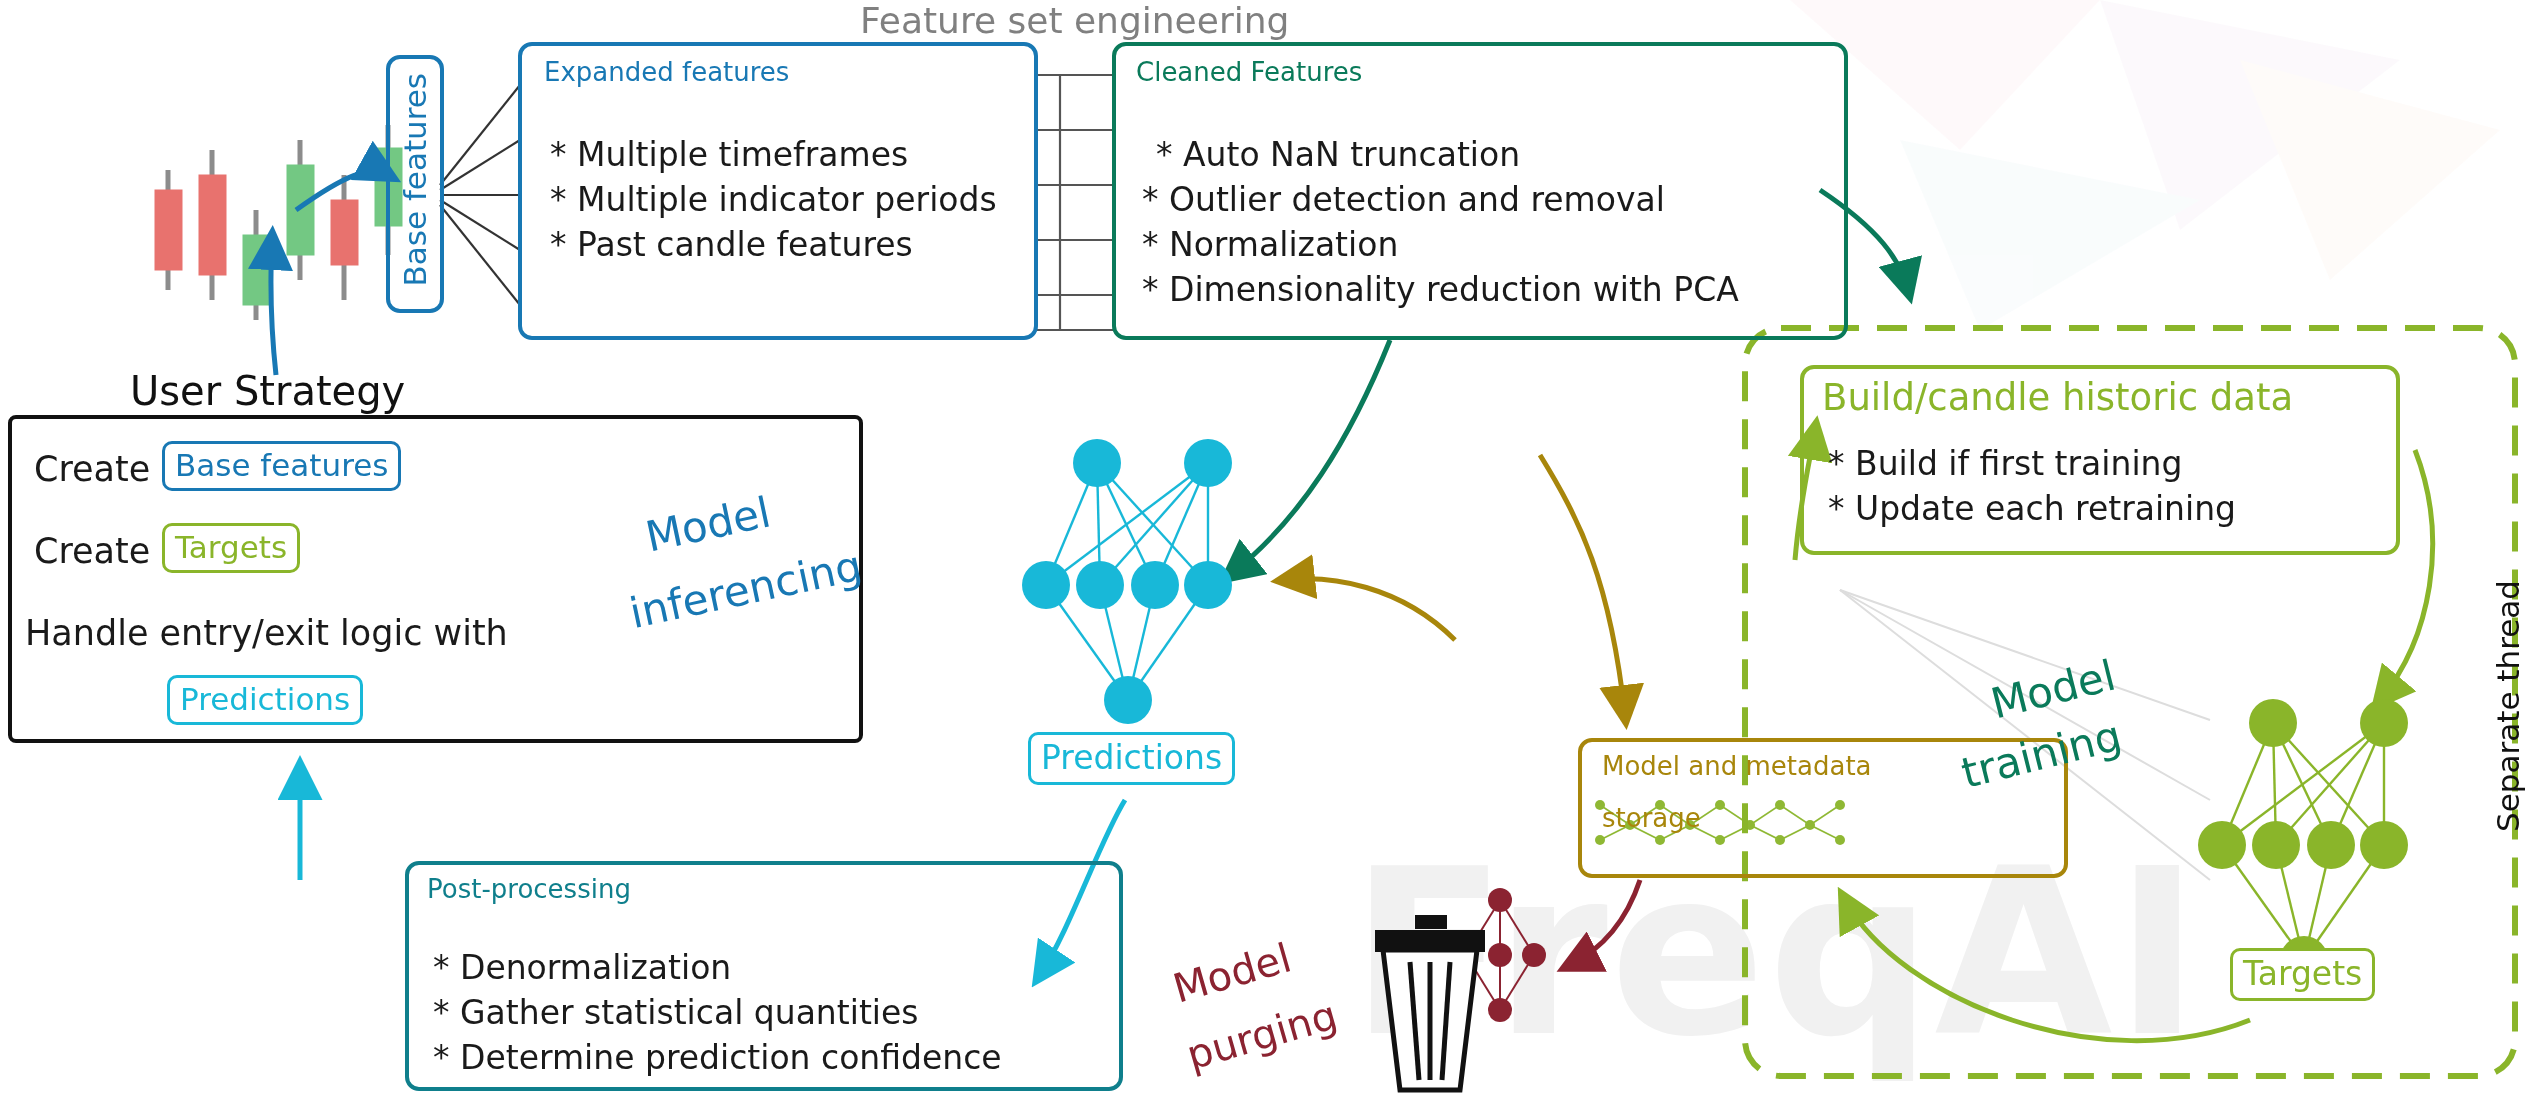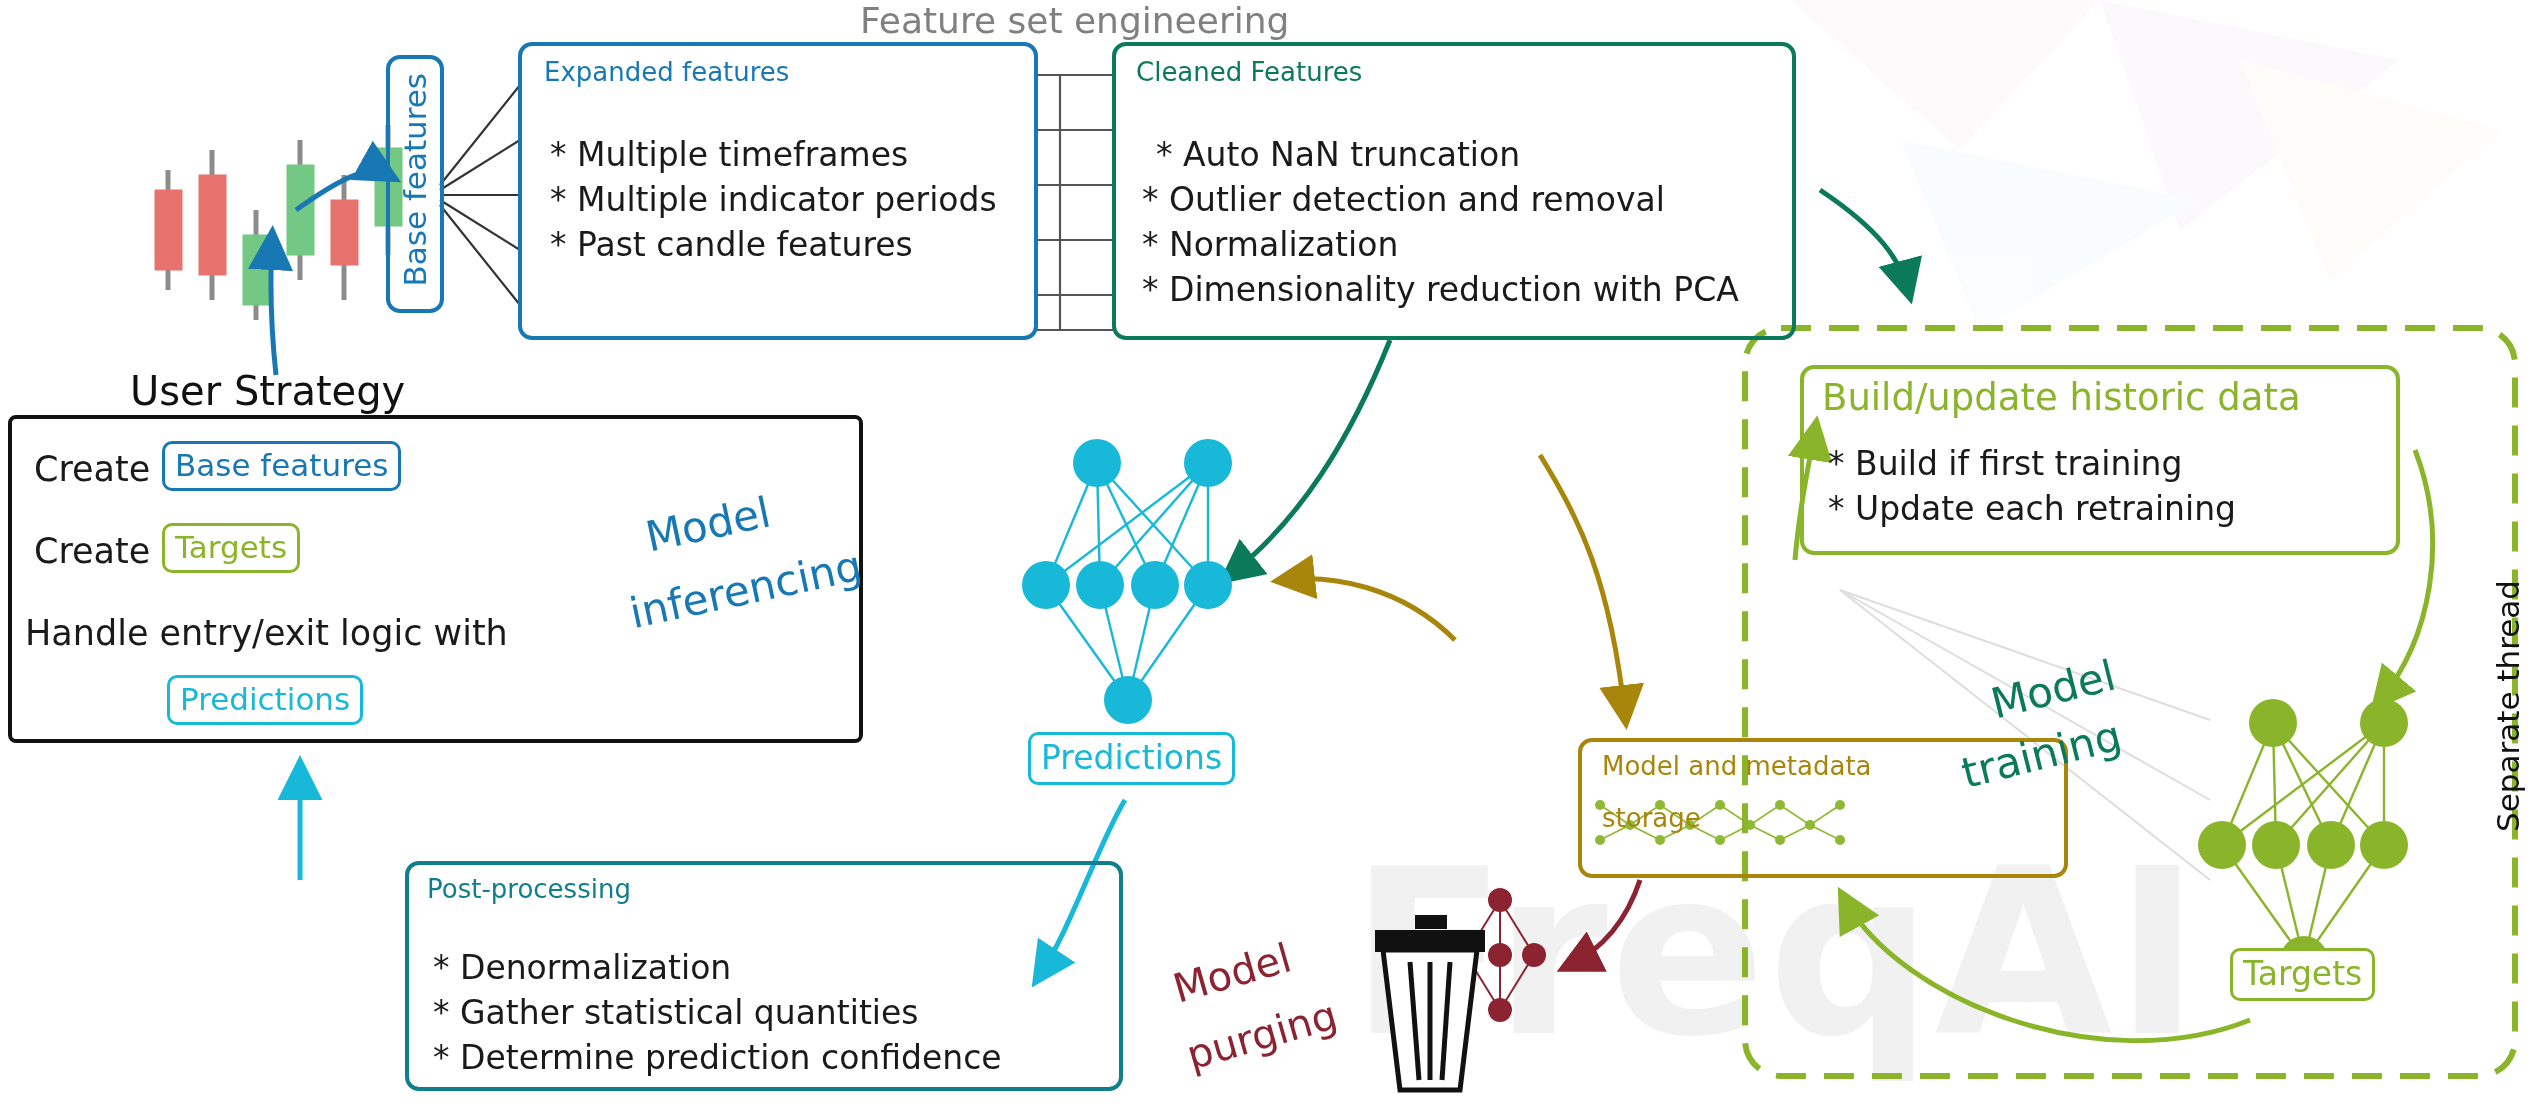--- a/index.html
+++ b/index.html
@@ -281,21 +281,21 @@
     <div class="vert" style="position:absolute; left:7px; top:14px; font-size:31px; color:#1878b4;">Base features</div>
   </div>
 
   <div class="box rbox" style="left:518px; top:42px; width:520px; height:298px; border-color:#1878b4;">
     <div class="title" style="position:absolute; left:22px; top:12px; color:#1878b4;">Expanded features</div>
     <div class="item" style="position:absolute; left:28px; top:88px;">* Multiple timeframes</div>
     <div class="item" style="position:absolute; left:28px; top:133px;">* Multiple indicator periods</div>
     <div class="item" style="position:absolute; left:28px; top:178px;">* Past candle features</div>
   </div>
 
-  <div class="box rbox" style="left:1112px; top:42px; width:684px; height:298px; border-color:#0a7a5a;">
+  <div class="box rbox" style="left:1112px; top:42px; width:736px; height:298px; border-color:#0a7a5a;">
     <div class="title" style="position:absolute; left:20px; top:12px; color:#0a7a5a;">Cleaned Features</div>
     <div class="item" style="position:absolute; left:40px; top:88px;">* Auto NaN truncation</div>
     <div class="item" style="position:absolute; left:26px; top:133px;">* Outlier detection and removal</div>
     <div class="item" style="position:absolute; left:26px; top:178px;">* Normalization</div>
     <div class="item" style="position:absolute; left:26px; top:223px;">* Dimensionality reduction with PCA</div>
   </div>
 
   <div class="plain" style="left:130px; top:368px; font-size:40px; color:#111111;">User Strategy</div>
   <div class="box" style="left:8px; top:415px; width:855px; height:328px; border:4px solid #111111; border-radius:8px;padding-left:40px;">
     <div class="item" style="position:absolute; left:22px; top:28px; font-size:35px;">Create</div>
@@ -323,21 +323,21 @@
   <div class="plain" style="left:1172px; top:950px; font-size:40px; color:#8b2331; transform:rotate(-16deg);">Model</div>
   <div class="plain" style="left:1185px; top:1012px; font-size:40px; color:#8b2331; transform:rotate(-16deg);">purging</div>
 
   <div class="box rbox" style="left:1578px; top:738px; width:490px; height:140px; border-color:#a8860b;">
     <div class="title" style="position:absolute; left:20px; top:10px; color:#a8860b;">Model and metadata</div>
     <div class="title" style="position:absolute; left:20px; top:62px; color:#a8860b;">storage</div>
   </div>
 
 
   <div class="box rbox" style="left:1800px; top:365px; width:600px; height:190px; border-color:#8ab52a;">
-    <div class="title" style="position:absolute; left:18px; top:8px; color:#8ab52a; font-size:37px;">Build/update historic data</div>
+    <div class="title" style="position:absolute; left:18px; top:8px; color:#8ab52a; font-size:37px;">Build/candle historic data</div>
     <div class="item" style="position:absolute; left:24px; top:74px;">* Build if first training</div>
     <div class="item" style="position:absolute; left:24px; top:119px;">* Update each retraining</div>
   </div>
 
   <div class="plain" style="left:1990px; top:665px; font-size:42px; color:#0a7a5a; transform:rotate(-14deg);">Model</div>
   <div class="plain" style="left:1960px; top:730px; font-size:42px; color:#0a7a5a; transform:rotate(-14deg);">training</div>
 
   <div class="tag" style="left:2230px; top:948px; border-color:#8ab52a; color:#8ab52a; font-size:33px;">Targets</div>
 
   <div class="vert plain" style="left:2490px; top:580px; font-size:31px; color:#111111;">Separate thread</div>

